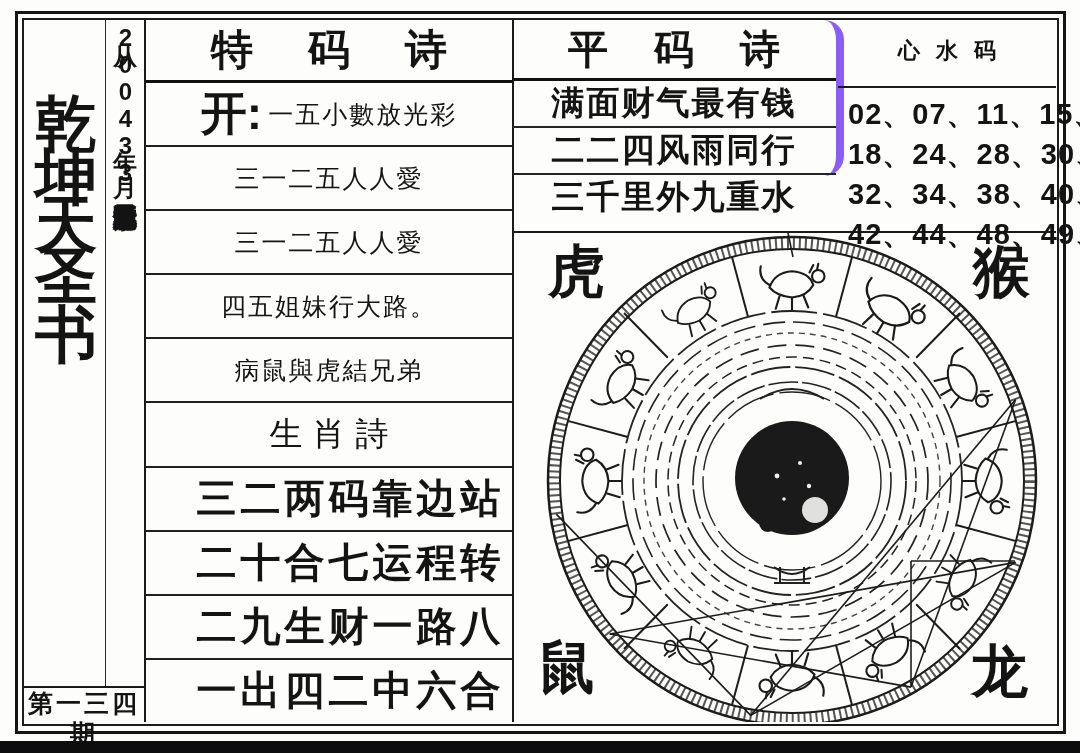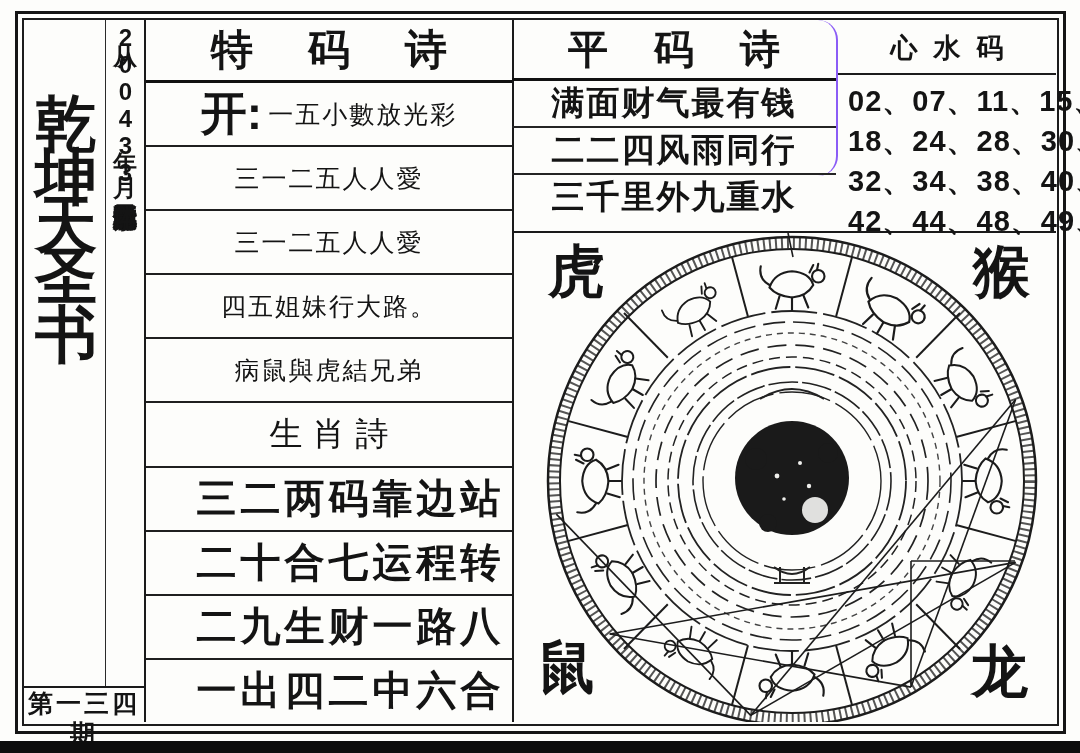--- a/index.html
+++ b/index.html
@@ -34,33 +34,33 @@
   .sp-title{flex:0 0 60px;font-size:42px;font-weight:900;letter-spacing:55px;text-indent:55px;
             border-bottom:3px solid #111;}
   .poem-serif{font-family:"Liberation Serif",serif;font-weight:400;font-size:25px;letter-spacing:2px;}
   .open-row{gap:6px;}
   .open-prefix{font-weight:900;font-size:46px;letter-spacing:0;}
   .zodiac-head{font-family:"Liberation Serif",serif;font-weight:400;font-size:33px;letter-spacing:10px;text-indent:10px;}
   .poem-heavy{font-weight:900;font-size:40px;letter-spacing:4px;padding-left:43px;}
 
   
   .right-top{position:absolute;left:488px;top:0;width:544px;height:211px;border-bottom:2px solid #1a1a1a;}
-  .normal-col{position:absolute;left:0;top:0;width:324px;height:156px;border-right:2px solid #8b5cf6;
+  .normal-col{position:absolute;left:0;top:0;width:324px;height:156px;border-right:8px solid #8b5cf6;
               display:flex;flex-direction:column;border-radius:20px;}
   .np-title{flex:0 0 58px;display:flex;align-items:center;justify-content:center;
             font-size:40px;font-weight:900;letter-spacing:46px;text-indent:46px;
             border-bottom:3px solid #111;white-space:nowrap;}
   .np-row{flex:1;display:flex;align-items:center;justify-content:center;
           border-bottom:2px solid #242424;font-family:"Liberation Serif",serif;
           font-weight:700;font-size:33px;letter-spacing:2px;white-space:nowrap;}
   .np-row:last-child{border-bottom:none;}
   .heart-col{position:absolute;left:326px;top:0;right:0;height:211px;display:flex;flex-direction:column;}
   .hc-title{flex:0 0 46px;display:flex;align-items:flex-end;justify-content:center;
-            font-size:27px;font-weight:900;letter-spacing:16px;text-indent:16px;
-            border-bottom:2px solid #1c1c1c;padding-bottom:7px;white-space:nowrap;}
+            font-size:22px;font-weight:900;letter-spacing:16px;text-indent:16px;
+            border-bottom:2px solid #1c1c1c;padding-bottom:20px;white-space:nowrap;}
   .hc-rows{flex:1;padding:6px 0 0 10px;}
   .hc-row{font-size:29px;font-weight:700;line-height:40px;letter-spacing:1px;white-space:nowrap;}
 
   
   .wheel-area{position:absolute;left:488px;top:211px;width:544px;height:491px;}
   .corner{position:absolute;font-family:"Liberation Serif",serif;font-weight:700;font-size:57px;line-height:1;}
   .c-tl{left:36px;top:12px;}
   .c-tr{right:26px;top:12px;}
   .c-bl{left:26px;bottom:26px;}
   .c-br{right:28px;bottom:22px;}

